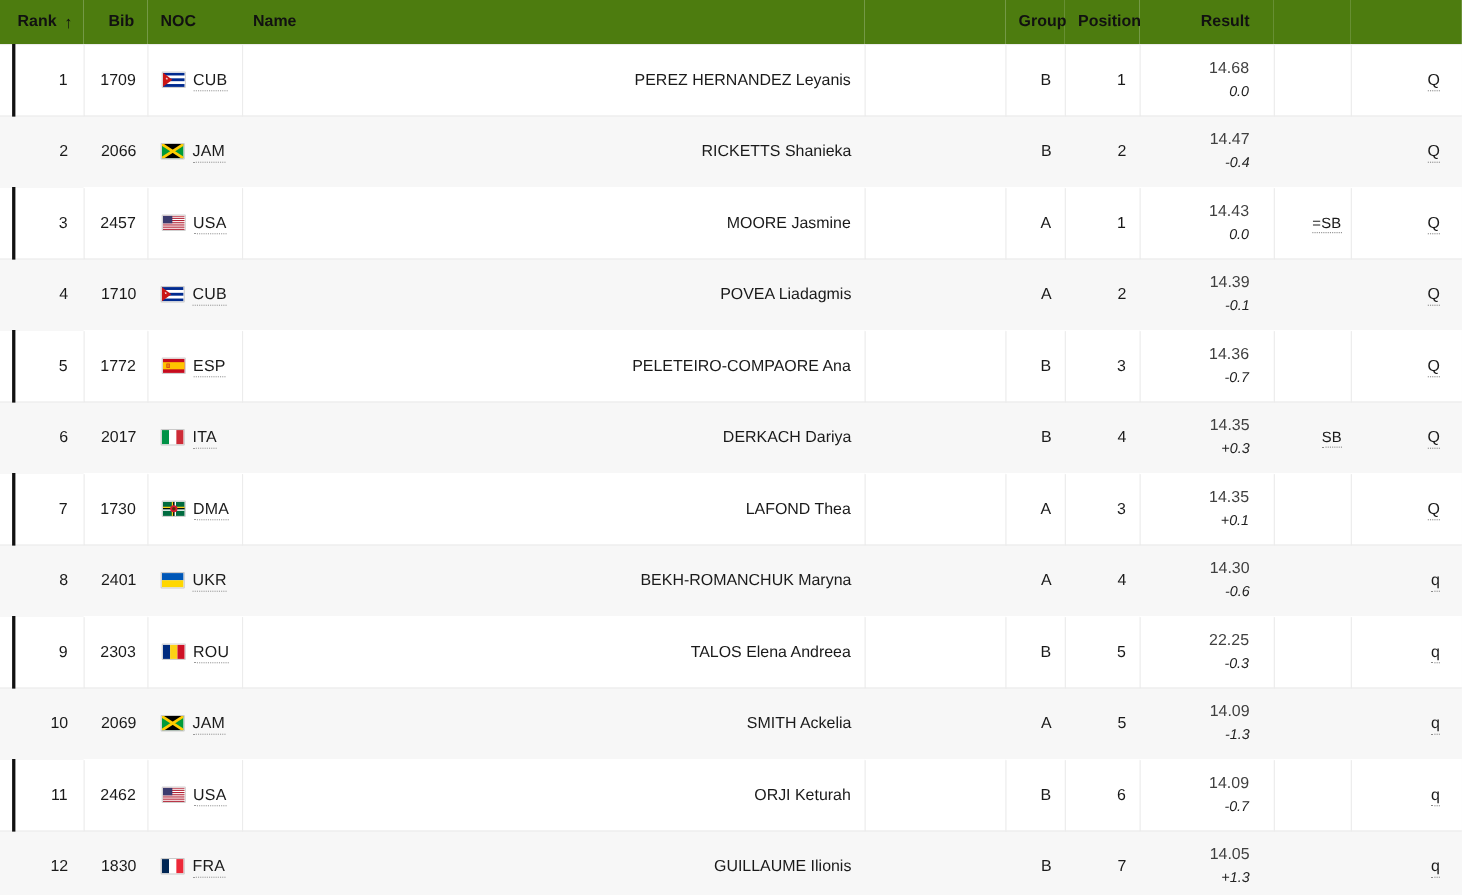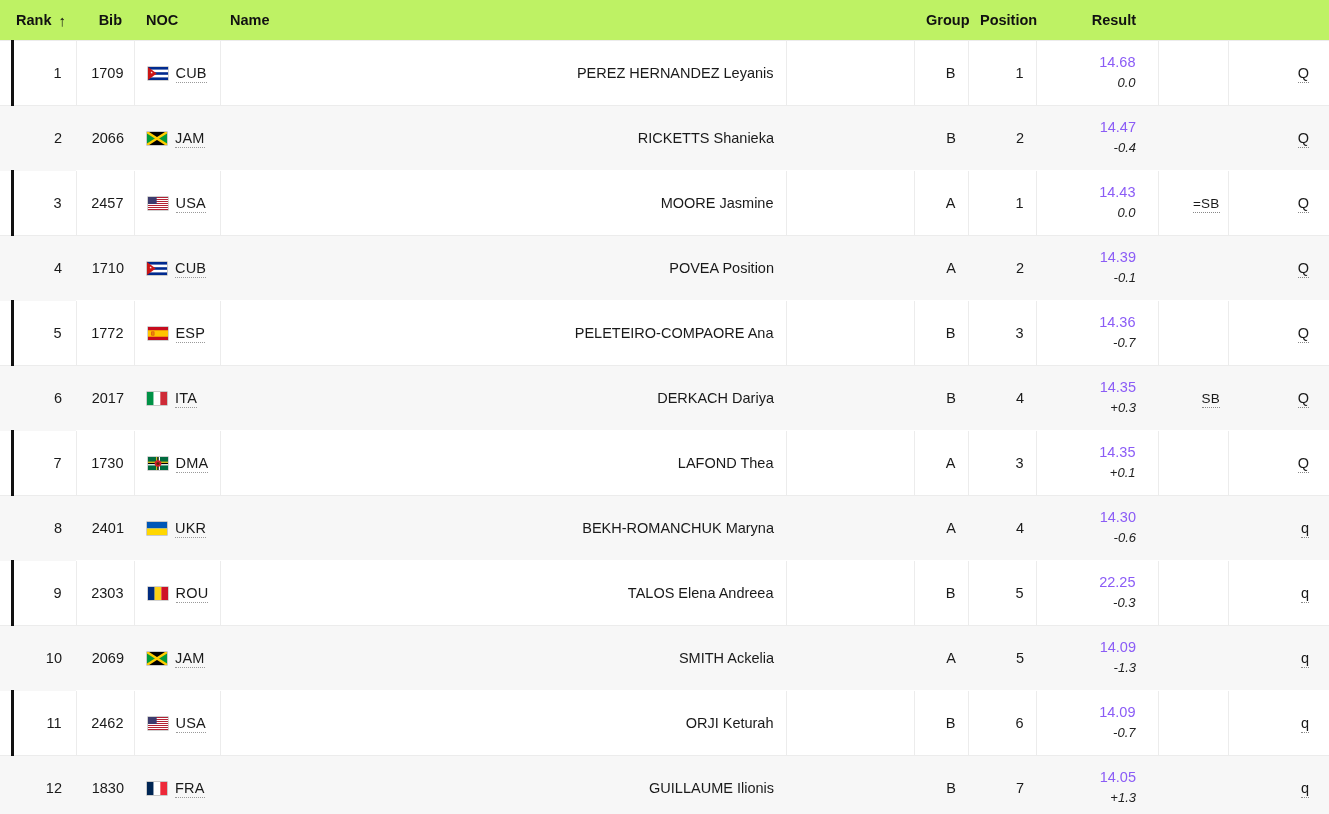--- a/index.html
+++ b/index.html
@@ -17,21 +17,21 @@
   }
 
   .results-table {
     width: 1329px;
     border-collapse: collapse;
     table-layout: fixed;
     font-size: 14.5px;
   }
 
   
-  thead tr { height: 40px; background: #bef264; }
+  thead tr { height: 40px; background: #4d7c0f; }
   thead th {
     font-weight: bold;
     font-size: 14.5px;
     color: #111;
     padding: 0 12px;
     vertical-align: middle;
     white-space: nowrap;
   }
   th.th-rank { text-align: left; padding-left: 16px; }
   th.th-bib  { text-align: right; }
@@ -108,21 +108,21 @@
     border-radius: 1px;
   }
   .flag svg { display: block; width: 100%; height: 100%; }
 
   .noc-code {
     border-bottom: 1px dotted #9a9a9a;
     padding-bottom: 1px;
     letter-spacing: .2px;
   }
 
-  .result-main { display: block; font-size: 14.5px; color: #8b5cf6; }
+  .result-main { display: block; font-size: 14.5px; color: #404040; }
   .result-wind {
     display: block;
     font-style: italic;
     font-size: 13px;
     color: #222;
     margin-top: 1px;
   }
 
   .abbr {
     border-bottom: 1px dotted #888;
@@ -243,21 +243,21 @@
         <td class="c-rank">4</td>
         <td class="c-bib">1710</td>
         <td class="c-noc"><span class="flag"><svg viewBox="0 0 30 20" preserveAspectRatio="none">
               <rect width="30" height="20" fill="#fff"></rect>
               <rect y="0" width="30" height="4" fill="#002a8f"></rect>
               <rect y="8" width="30" height="4" fill="#002a8f"></rect>
               <rect y="16" width="30" height="4" fill="#002a8f"></rect>
               <polygon points="0,0 13,10 0,20" fill="#cb1515"></polygon>
               <polygon points="4.3,10 5.5,6.6 6.7,10 3.6,7.9 7.4,7.9" fill="#fff"></polygon>
             </svg></span><span class="noc-code">CUB</span></td>
-        <td class="c-name"><span class="athlete-name">POVEA Position</span></td>
+        <td class="c-name"><span class="athlete-name">POVEA Liadagmis</span></td>
         <td class="c-blank"></td>
         <td class="c-group">A</td>
         <td class="c-position">2</td>
         <td class="c-result">
           <span class="result-main">14.39</span>
           <span class="result-wind">-0.1</span>
         </td>
         <td class="c-mark"></td>
         <td class="c-qual"><span class="qual-mark">Q</span></td>
       </tr>

